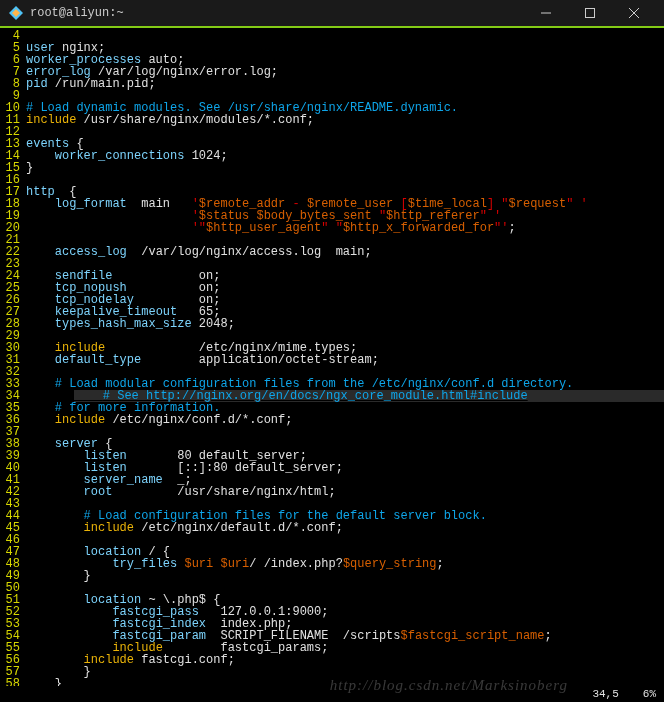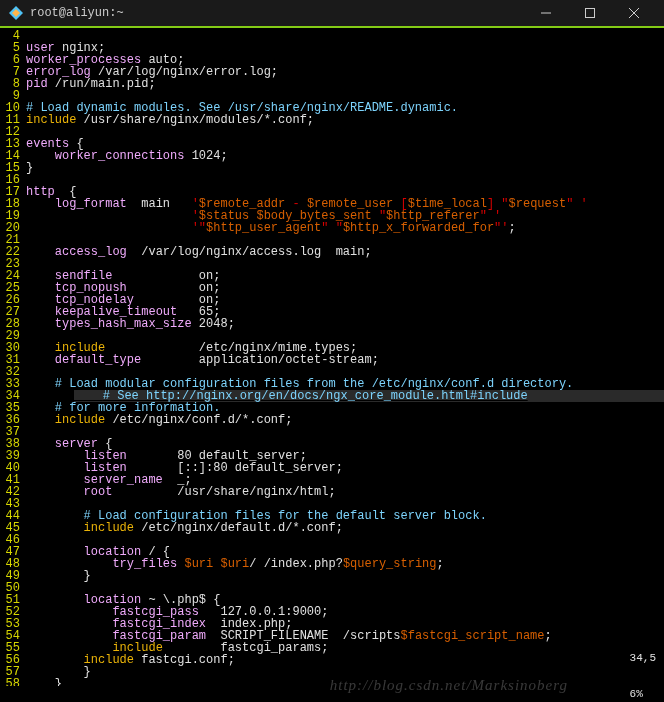--- a/index.html
+++ b/index.html
@@ -35,36 +35,35 @@
 .line { display: flex; white-space: pre; height: 12px; }
 .gutter {
   width: 26px;
   text-align: right;
   color: #d7d700;
   padding-right: 6px;
   flex-shrink: 0;
 }
 .code { flex: 1; }
 .line.cur .code { background: #2a2a2a; text-decoration: underline; margin-left: 48px; }
-.ident { color: #f0abfc; }
+.ident { color: #7dd3fc; }
 .val { color: #e0e0e0; }
 .str { color: #d70000; }
 .var { color: #d75f00; text-align: center; }
-.cmt { color: #7dd3fc; }
+.cmt { color: #0ea5e9; }
 .white { color: #e0e0e0; }
 .yellow { color: #eab308; text-align: center; }
 .statusbar {
   position: absolute;
   bottom: 2px;
   right: 8px;
   color: #e0e0e0;
   font-size: 11px;
   display: flex;
   gap: 24px;
-  flex-direction: column;
 }
 .watermark {
   position: absolute;
   bottom: 8px;
   right: 96px;
   color: rgba(200,200,200,0.28);
   font-size: 15px;
   font-family: serif;
   font-style: italic;
   letter-spacing: 1px;

